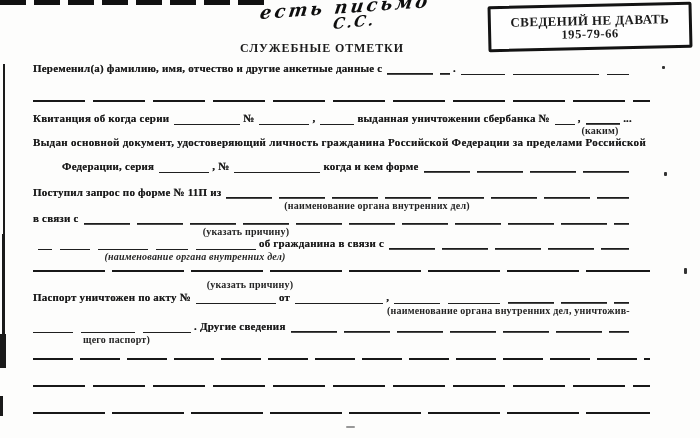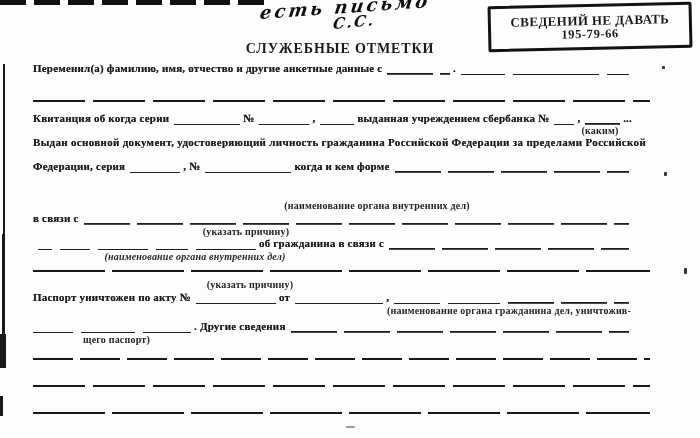--- a/index.html
+++ b/index.html
@@ -22,22 +22,22 @@
   .hw2 { left:333px; top:13px; font-size:15px; letter-spacing:2px;
     transform:rotate(-5deg) skewX(-12deg); }
   
   .stamp { position:absolute; left:488px; top:4px; width:198px; height:40px;
     border:3px solid #131313; border-radius:2px; background:rgba(255,255,255,.6);
     display:flex; flex-direction:column; align-items:center; justify-content:center;
     transform:rotate(-1.3deg); }
   .stamp .s1 { font-size:13px; letter-spacing:.4px; line-height:14px; }
   .stamp .s2 { font-size:12.5px; letter-spacing:.6px; line-height:13px; }
   
-  .title { position:absolute; left:240px; top:41px; width:200px; text-align:center;
-    font-size:14px; letter-spacing:.9px; }
+  .title { position:absolute; left:240px; top:41px; width:200px; text-align:left;
+    font-size:12px; letter-spacing:.9px; }
   
   .row { position:absolute; left:33px; right:68px; display:flex; align-items:flex-end; }
   .t { white-space:nowrap; font-size:11px; line-height:13px; letter-spacing:.2px;
     text-shadow:0 0 .4px rgba(25,25,25,.75); }
   .wide { letter-spacing:.32px; }
   .bl { height:13px; box-sizing:border-box; border-bottom:1.7px solid #1f1f1f;
     flex:0 0 auto; margin-left:5px; margin-right:3px; }
   .grow { flex:1 1 auto; border-bottom:none;
     background-image:repeating-linear-gradient(90deg,#1d1d1d 0 46px, rgba(0,0,0,0) 46px 53px);
     background-size:100% 1.8px; background-repeat:no-repeat; background-position:0 100%; }
@@ -86,41 +86,45 @@
 
   <div class="dash d1" style="top:100px;"></div>
 
   <div class="row" style="top:112px;">
     <span class="t">Квитанция об когда серии</span>
     <span class="bl" style="width:66px;"></span>
     <span class="t">№</span>
     <span class="bl" style="width:50px;"></span>
     <span class="t">,</span>
     <span class="bl" style="width:34px;"></span>
-    <span class="t">выданная учреждением сбербанка №</span>
+    <span class="t">выданная уничтожении сбербанка №</span>
     <span class="bl" style="width:20px;"></span>
     <span class="t">,</span>
     <span class="bl grow"></span>
     <span class="t">...</span>
   </div>
   <span class="cap c" style="left:600px; top:125px;">(каким)</span>
 
   <div class="row" style="top:136px; right:29px;">
     <span class="t wide">Выдан основной документ, удостоверяющий личность гражданина Российской Федерации за пределами Российской</span>
   </div>
 
-  <div class="row" style="top:160px;">
+  <div class="row" style="top:160px;margin-left:29px;">
     <span class="t">Федерации, серия</span>
     <span class="bl" style="width:50px;"></span>
     <span class="t">, №</span>
     <span class="bl" style="width:86px;"></span>
     <span class="t">когда и кем форме</span>
     <span class="bl grow"></span>
   </div>
 
+  <div class="row" style="top:186px;">
+    <span class="t">Поступил запрос по форме № 11П из</span>
+    <span class="bl grow"></span>
+  </div>
   <span class="cap c" style="left:377px; top:200px;">(наименование органа внутренних дел)</span>
 
   <div class="row" style="top:212px;">
     <span class="t">в связи с</span>
     <span class="bl grow"></span>
   </div>
   <span class="cap c" style="left:246px; top:226px;">(указать причину)</span>
 
   <div class="row" style="top:237px;">
     <span class="bl" style="width:14px;"></span>
@@ -139,21 +143,21 @@
   <div class="row" style="top:291px;">
     <span class="t">Паспорт уничтожен по акту №</span>
     <span class="bl" style="width:80px;"></span>
     <span class="t">от</span>
     <span class="bl" style="width:88px;"></span>
     <span class="t">,</span>
     <span class="bl" style="width:46px;"></span>
     <span class="bl" style="width:52px;"></span>
     <span class="bl grow"></span>
   </div>
-  <span class="cap" style="left:387px; top:305px;">(наименование органа гражданина дел, уничтожив-</span>
+  <span class="cap" style="left:387px; top:305px;">(наименование органа внутренних дел, уничтожив-</span>
 
   <div class="row" style="top:320px;">
     <span class="bl" style="width:40px; margin-left:0;"></span>
     <span class="bl" style="width:54px;"></span>
     <span class="bl" style="width:48px;"></span>
     <span class="t">. Другие сведения</span>
     <span class="bl grow"></span>
   </div>
   <span class="cap" style="left:83px; top:334px;">щего паспорт)</span>
 

